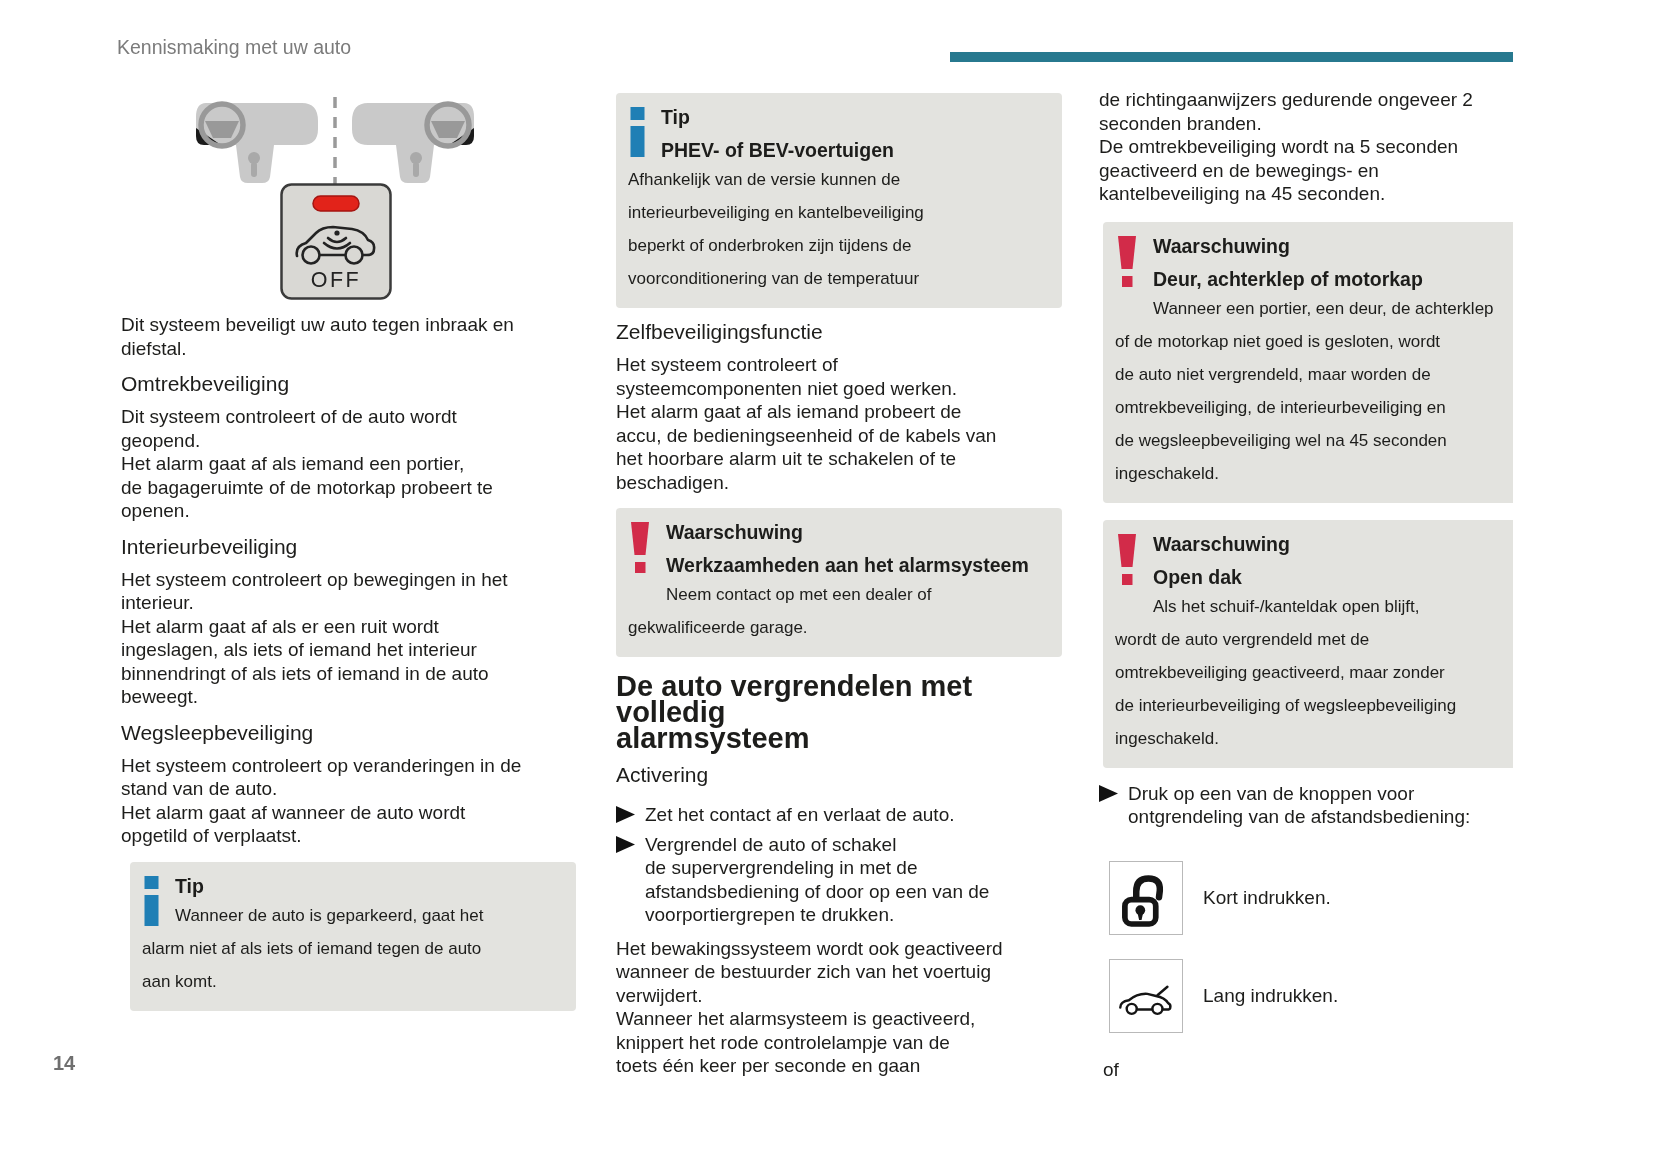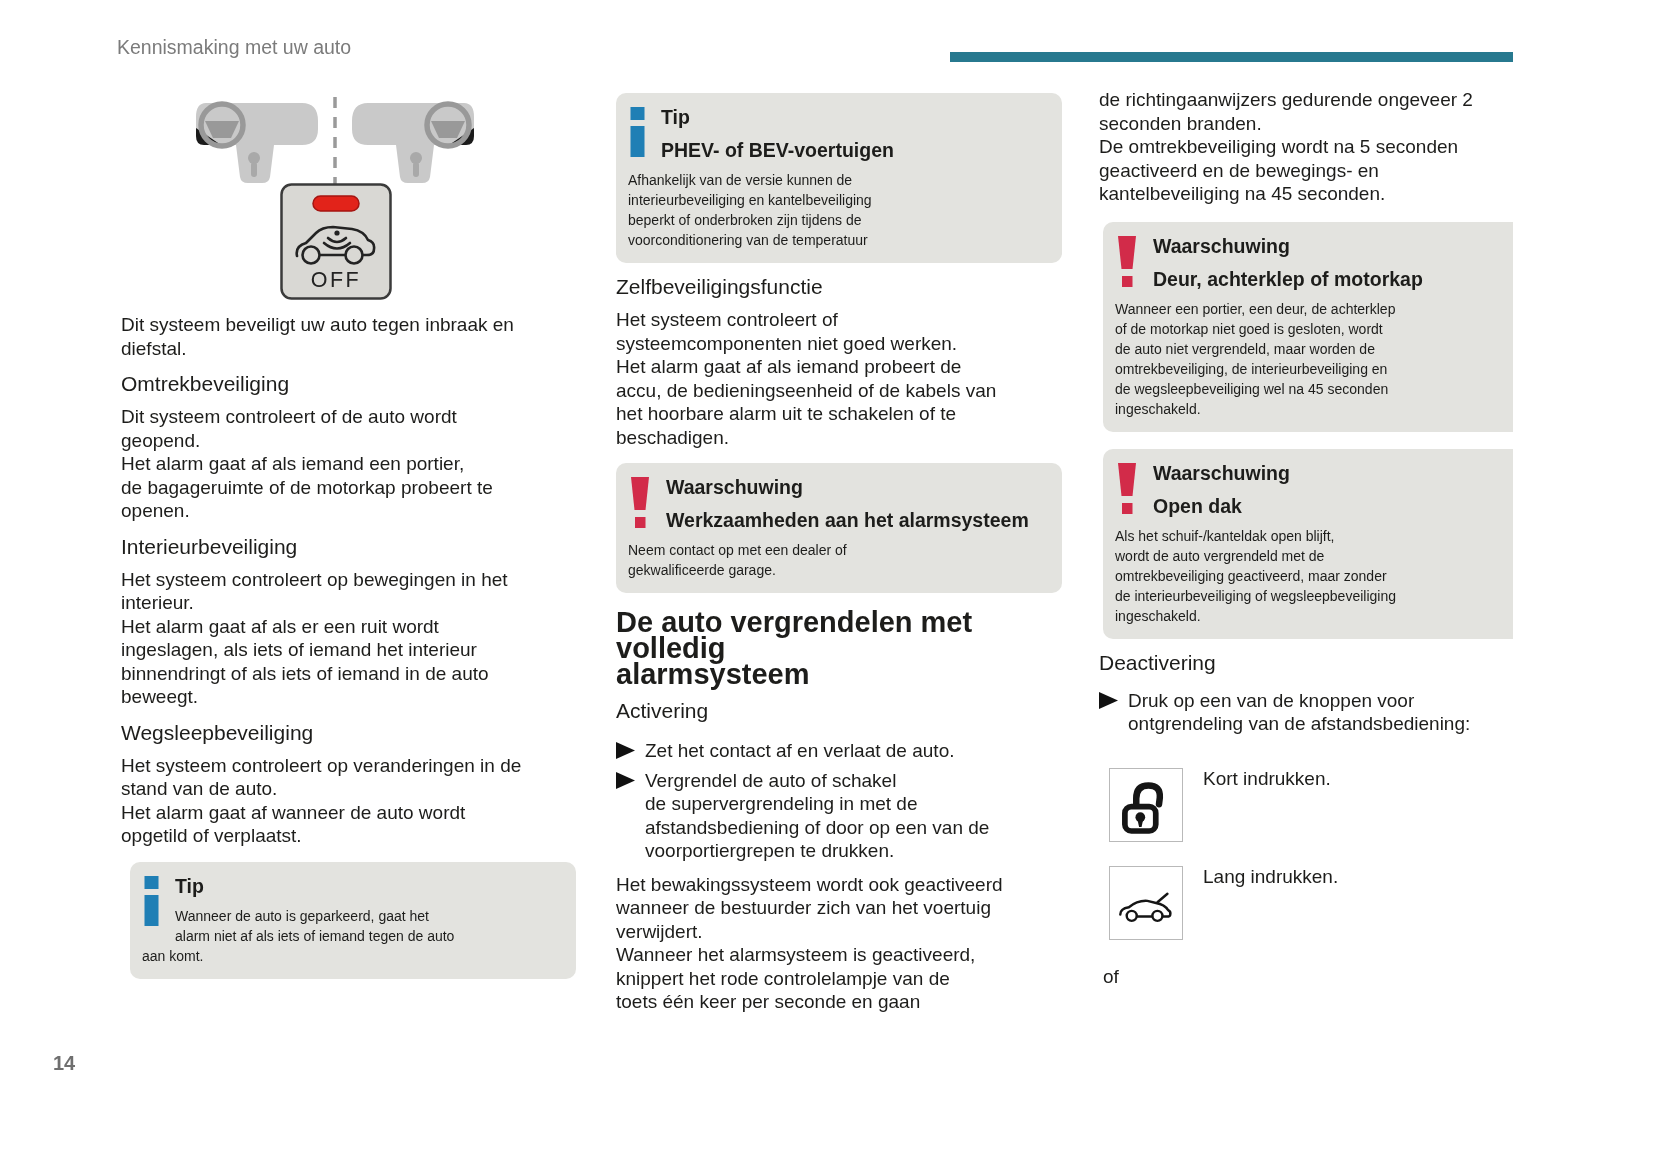--- a/index.html
+++ b/index.html
@@ -13,42 +13,42 @@
   .col1{left:121px;}
   .col2{left:616px;}
   .col3{left:1099px;}
 
   .body{font-size:19px;line-height:23.5px;white-space:pre-line;margin:0;}
   h3.sec{font-size:21px;line-height:24px;font-weight:normal;margin:12px 0 9px;color:#1d1d1b;}
   h2.sec-lg{font-size:29px;line-height:26px;font-weight:bold;margin:16px 0 0;white-space:pre-line;color:#1d1d1b;}
   .mt-md{margin-top:16px;}
   .mt-lg{margin-top:40px;}
 
-  .box{background:#e3e3df;border-radius:10px;padding:11px 14px 13px 12px;width:446px;box-sizing:border-box;}
+  .box{background:#e3e3df;border-radius:4px;padding:11px 14px 13px 12px;width:446px;box-sizing:border-box;}
   .col1 .box{margin-left:9px;margin-top:14px;}
   .col2 .box{margin-top:5px;}
   .col2 .box.warn{margin-top:14px;}
   .col3 .box{margin-left:4px;}
   .col3 .box.b1{margin-top:16px;}
   .col3 .box.b2{margin-top:17px;}
   .box-icon{float:left;margin:3px 16px 6px 2px;}
   .box-title{font-size:19.5px;font-weight:bold;line-height:26px;}
   .box-sub{font-size:19.5px;font-weight:bold;line-height:26px;margin-top:7px;}
-  .box-body{font-size:14px;line-height:20px;margin-top:7px;white-space:pre-line;}
+  .box-body{font-size:17px;line-height:33px;white-space:pre-line;}
 
   .figure{position:relative;height:225px;}
   .cars-svg{position:absolute;left:69px;top:7px;}
   .off-svg{position:absolute;left:159px;top:95px;}
 
   .bullet{display:flex;gap:10px;margin:16px 0 0;}
   .bullet.tight{margin-top:6px;}
   .bullet svg{flex:none;margin-top:3px;}
   .btext{font-size:19px;line-height:23.5px;white-space:pre-line;}
 
-  .icon-row{display:flex;align-items:flex-start;gap:20px;margin:32px 0 0 10px;}
+  .icon-row{display:flex;align-items:center;gap:20px;margin:32px 0 0 10px;}
   .icon-row.second{margin-top:24px;}
   .pict{width:74px;height:74px;background:#ffffff;border:1px solid #b9b9b9;box-sizing:border-box;
         display:flex;align-items:center;justify-content:center;flex:none;}
   .caption{font-size:19px;}
   .of-text{font-size:19px;margin:26px 0 0 4px;}
 </style>
 </head>
 <body>
 
 <div class="page">
@@ -223,21 +223,20 @@
       </svg>
       <div class="box-title">Waarschuwing</div>
       <div class="box-sub">Open dak</div>
       <div class="box-body">Als het schuif-/kanteldak open blijft,
 wordt de auto vergrendeld met de
 omtrekbeveiliging geactiveerd, maar zonder
 de interieurbeveiliging of wegsleepbeveiliging
 ingeschakeld.</div>
     </div>
 
-    <h3 class="sec mt-lg">Deactivering</h3>
 
     <div class="bullet" style="margin-top:14px;">
       <svg width="19" height="17" viewBox="0 0 19 17">
         <polygon points="0,0 19,8.5 0,17" fill="#111111"></polygon>
       </svg>
       <div class="btext">Druk op een van de knoppen voor
 ontgrendeling van de afstandsbediening:</div>
     </div>
 
     <div class="icon-row">

